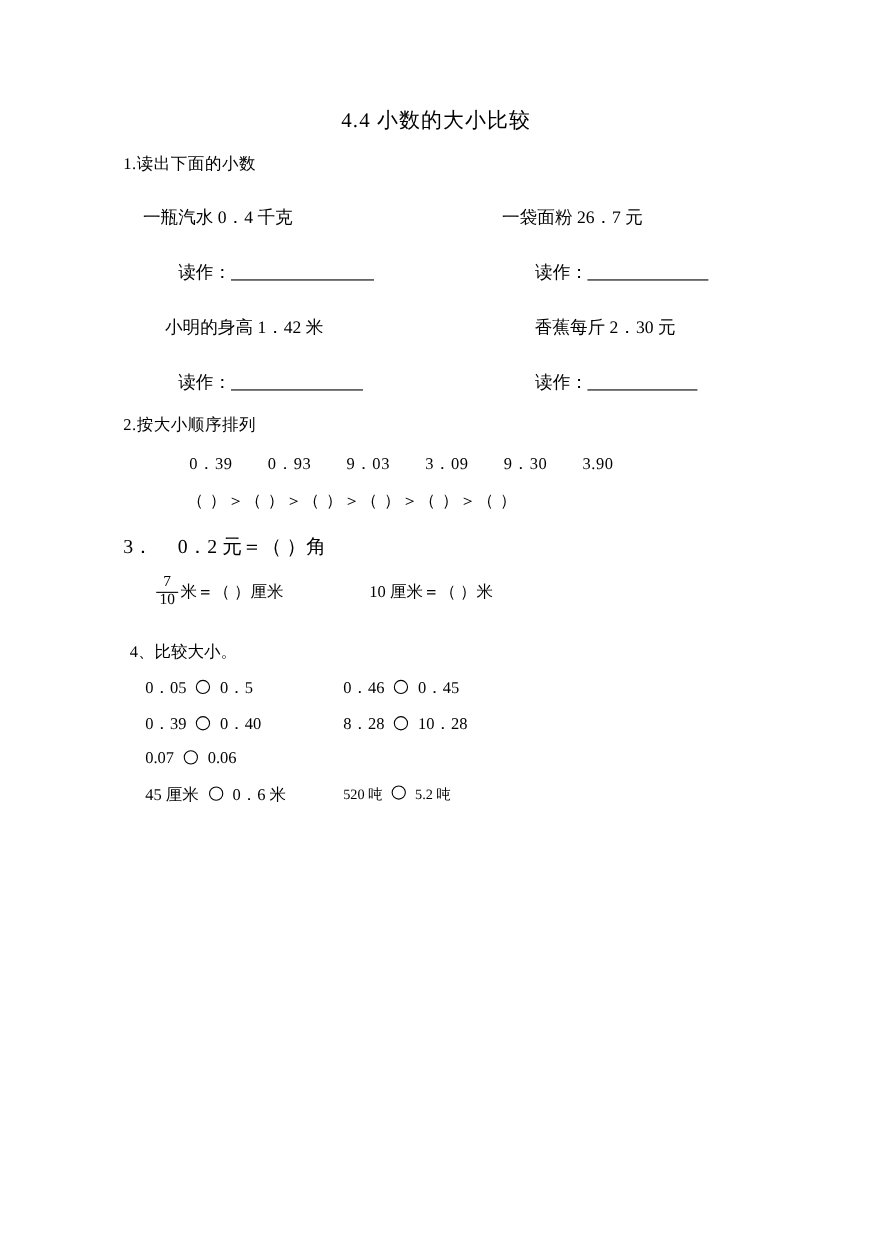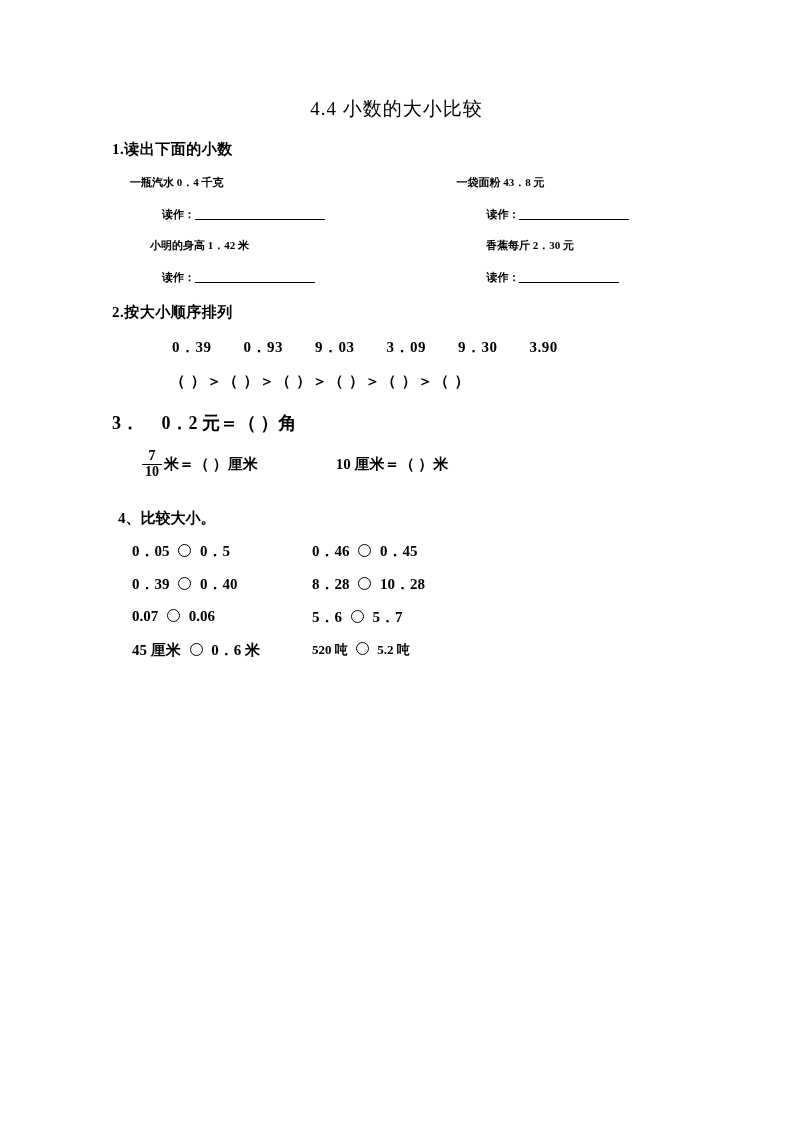--- a/index.html
+++ b/index.html
@@ -25,31 +25,30 @@
   .title {
     text-align: center;
     font-size: 19px;
     margin-top: 96px;
     letter-spacing: 1px;
   }
   .section {
     margin-left: 112px;
     margin-right: 80px;
     font-size: 15px;
-    font-weight: bold;
   }
   .sec-head {
     margin-top: 18px;
     font-size: 15px;
     letter-spacing: 0.5px;
   }
   .row {
     display: flex;
-    margin-top: 16px;
-    font-size: 11px;
+    margin-top: 29px;
+    font-size: 16px;
   }
   .col-left {
     width: 330px;
     box-sizing: border-box;
   }
   .col-right {
     width: 300px;
     box-sizing: border-box;
   }
   .indent-1 { padding-left: 18px; }
@@ -137,21 +136,21 @@
 <div class="page">
 
   <div class="title">4.4 小数的大小比较</div>
 
   <div class="section">
 
     <div class="sec-head">1.读出下面的小数</div>
 
     <div class="row">
       <div class="col-left indent-1">一瓶汽水 0．4 千克</div>
-      <div class="col-right indent-right-1">一袋面粉 43．8 元</div>
+      <div class="col-right indent-right-1">一袋面粉 26．7 元</div>
     </div>
 
     <div class="row">
       <div class="col-left indent-2">
         <span>读作：</span><span class="blank-line bl-130"></span>
       </div>
       <div class="col-right indent-right-2">
         <span>读作：</span><span class="blank-line bl-110"></span>
       </div>
     </div>
@@ -229,25 +228,20 @@
         <span>10．28</span>
       </div>
     </div>
 
     <div class="q4-row">
       <div class="q4-a">
         <span>0.07</span>
         <span class="circ"></span>
         <span>0.06</span>
       </div>
-      <div class="q4-b">
-        <span>5．6</span>
-        <span class="circ"></span>
-        <span>5．7</span>
-      </div>
     </div>
 
     <div class="q4-row">
       <div class="q4-a">
         <span>45 厘米</span>
         <span class="circ"></span>
         <span>0．6 米</span>
       </div>
       <div class="q4-b small">
         <span>520 吨</span>

